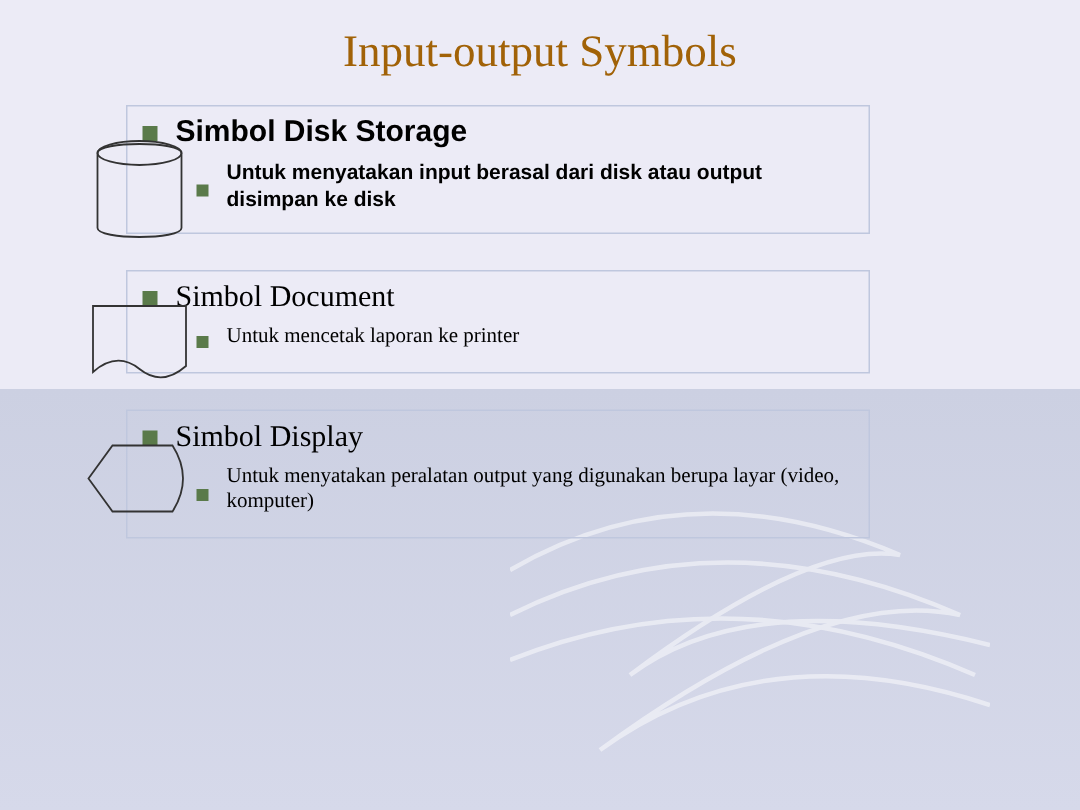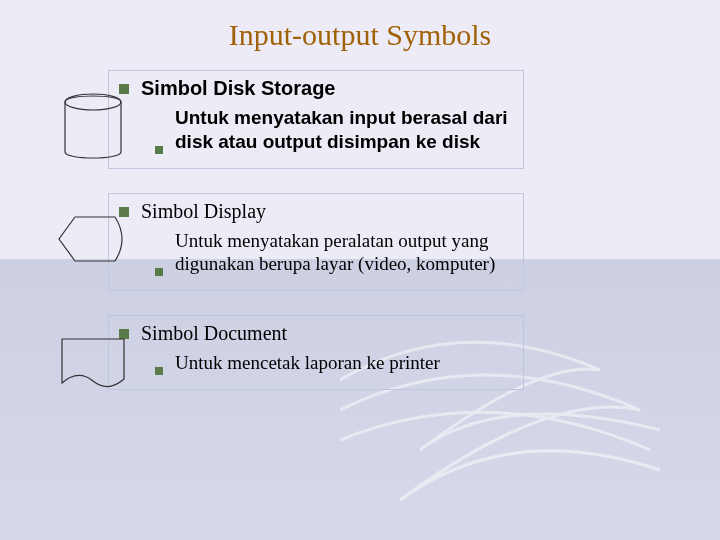--- a/index.html
+++ b/index.html
@@ -37,44 +37,44 @@
   }
   .shape-col {
     position: absolute;
     left: 48px;
     top: 18px;
     width: 90px;
     text-align: center;
   }
   .shape-col svg { display: block; margin: 0 auto; }
   .text-block {
-    margin-left: 108px;
-    width: 416px;
+    margin-left: 84px;
+    width: 496px;
     border: 1px solid #bfc7de;
     padding: 6px 10px 14px 10px;
     background: transparent;
   }
   .top-item {
     display: flex;
     align-items: flex-start;
     gap: 12px;
     font-size: 20px;
     font-weight: bold;
     color: #000;
     margin-bottom: 6px;
   }
   .row.r1 .top-item { font-family: Arial, Helvetica, sans-serif; }
   .row.r2 .top-item,
   .row.r3 .top-item { font-family: "Times New Roman", Times, serif; font-weight: normal; }
   .sub-item {
     display: flex;
-    align-items: flex-end;
+    align-items: center;
     gap: 12px;
     margin-left: 36px;
-    font-size: 19px;
+    font-size: 14px;
     font-weight: bold;
     color: #000;
     line-height: 1.25;
   }
   .row.r1 .sub-item { font-family: Arial, Helvetica, sans-serif; }
   .row.r2 .sub-item,
   .row.r3 .sub-item { font-family: "Times New Roman", Times, serif; font-weight: normal; }
   .bullet {
     width: 10px;
     height: 10px;
@@ -115,49 +115,49 @@
         <span class="bullet"></span>
         <span>Simbol Disk Storage</span>
       </div>
       <div class="sub-item">
         <span class="bullet small"></span>
         <span class="sub-text">Untuk  menyatakan input berasal dari disk atau output disimpan ke disk</span>
       </div>
     </div>
   </div>
 
+  <div class="row r2">
+    <div class="shape-col">
+      <svg width="74" height="62" viewBox="0 0 74 62">
+        <path d="M 6 6 L 68 6 L 68 46 Q 52 60 37 48 Q 22 36 6 50 Z" fill="none" stroke="#333" stroke-width="1.2"></path>
+      </svg>
+    </div>
+    <div class="text-block">
+      <div class="top-item">
+        <span class="bullet"></span>
+        <span>Simbol Document</span>
+      </div>
+      <div class="sub-item">
+        <span class="bullet small"></span>
+        <span class="sub-text">Untuk mencetak laporan ke printer</span>
+      </div>
+    </div>
+  </div>
+
   <div class="row r3">
     <div class="shape-col">
       <svg width="80" height="56" viewBox="0 0 80 56">
         <path d="M 22 6 L 62 6 Q 76 28 62 50 L 22 50 L 6 28 Z" fill="none" stroke="#333" stroke-width="1.2"></path>
       </svg>
     </div>
     <div class="text-block">
       <div class="top-item">
         <span class="bullet"></span>
         <span>Simbol Display</span>
       </div>
       <div class="sub-item">
         <span class="bullet small"></span>
         <span class="sub-text">Untuk menyatakan peralatan output yang digunakan berupa layar (video, komputer)</span>
       </div>
     </div>
   </div>
 
-  <div class="row r2">
-    <div class="shape-col">
-      <svg width="74" height="62" viewBox="0 0 74 62">
-        <path d="M 6 6 L 68 6 L 68 46 Q 52 60 37 48 Q 22 36 6 50 Z" fill="none" stroke="#333" stroke-width="1.2"></path>
-      </svg>
-    </div>
-    <div class="text-block">
-      <div class="top-item">
-        <span class="bullet"></span>
-        <span>Simbol Document</span>
-      </div>
-      <div class="sub-item">
-        <span class="bullet small"></span>
-        <span class="sub-text">Untuk mencetak laporan ke printer</span>
-      </div>
-    </div>
-  </div>
-
 </div>
 
 </body></html>

